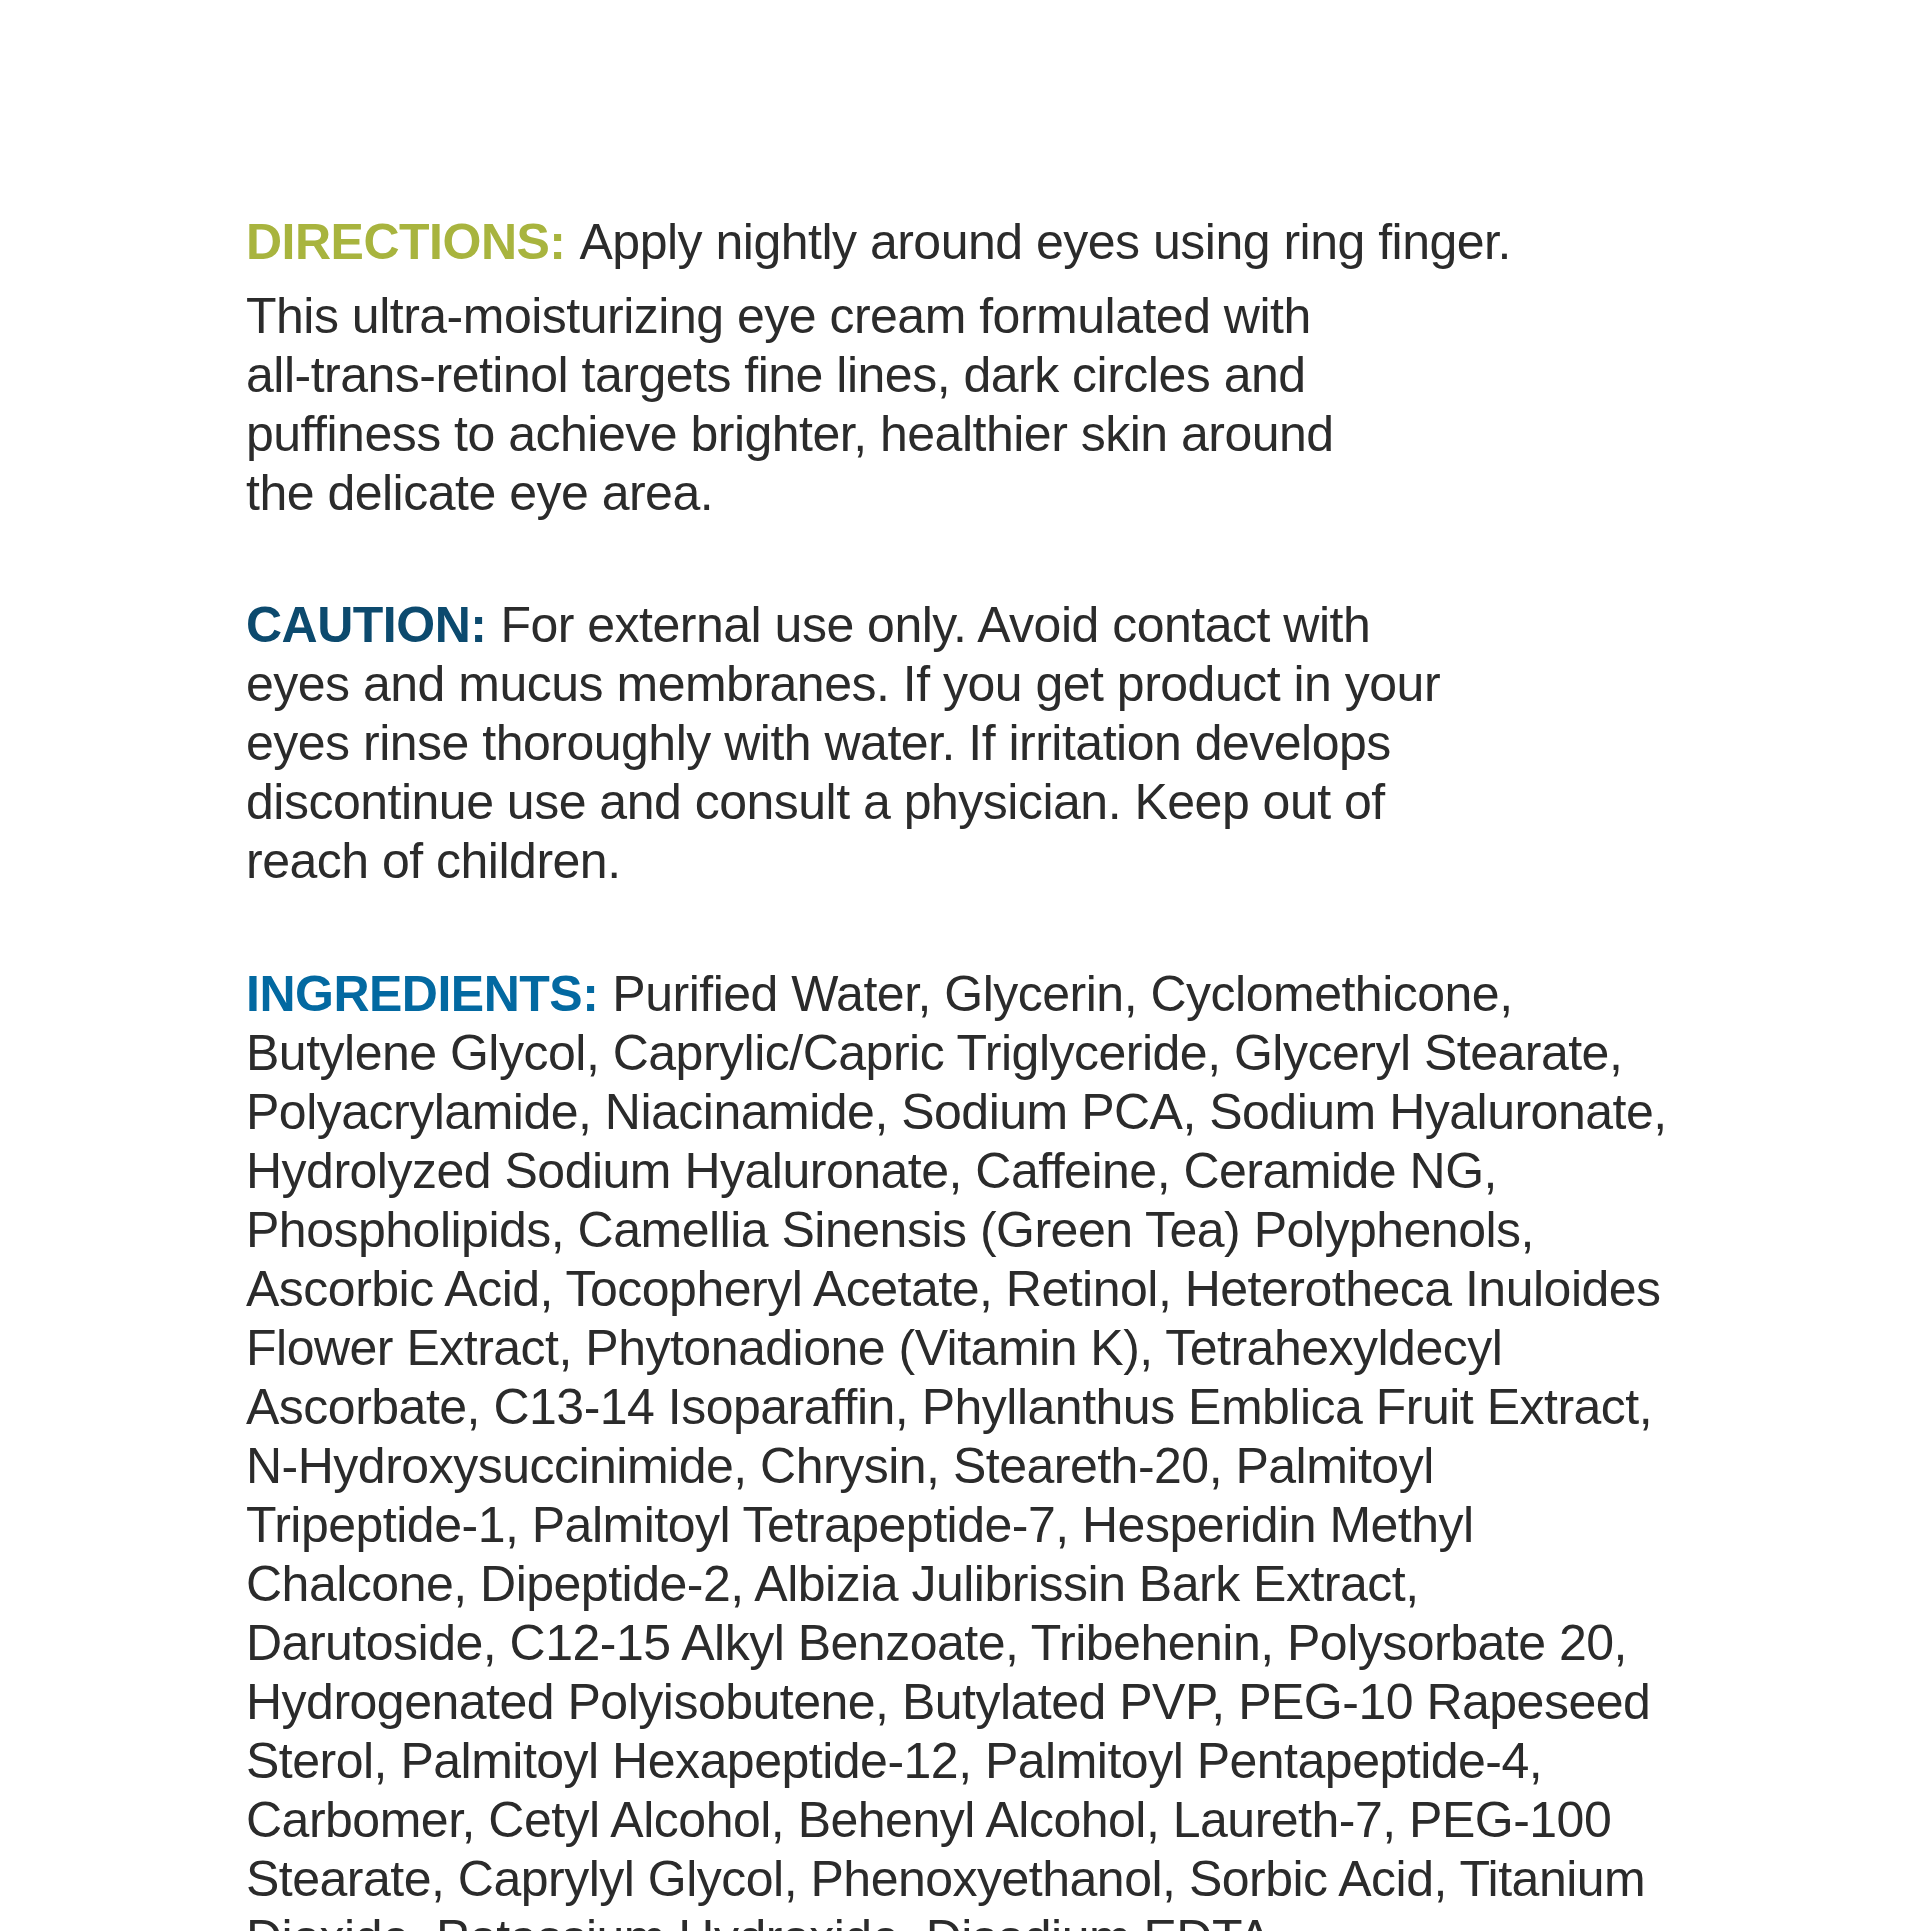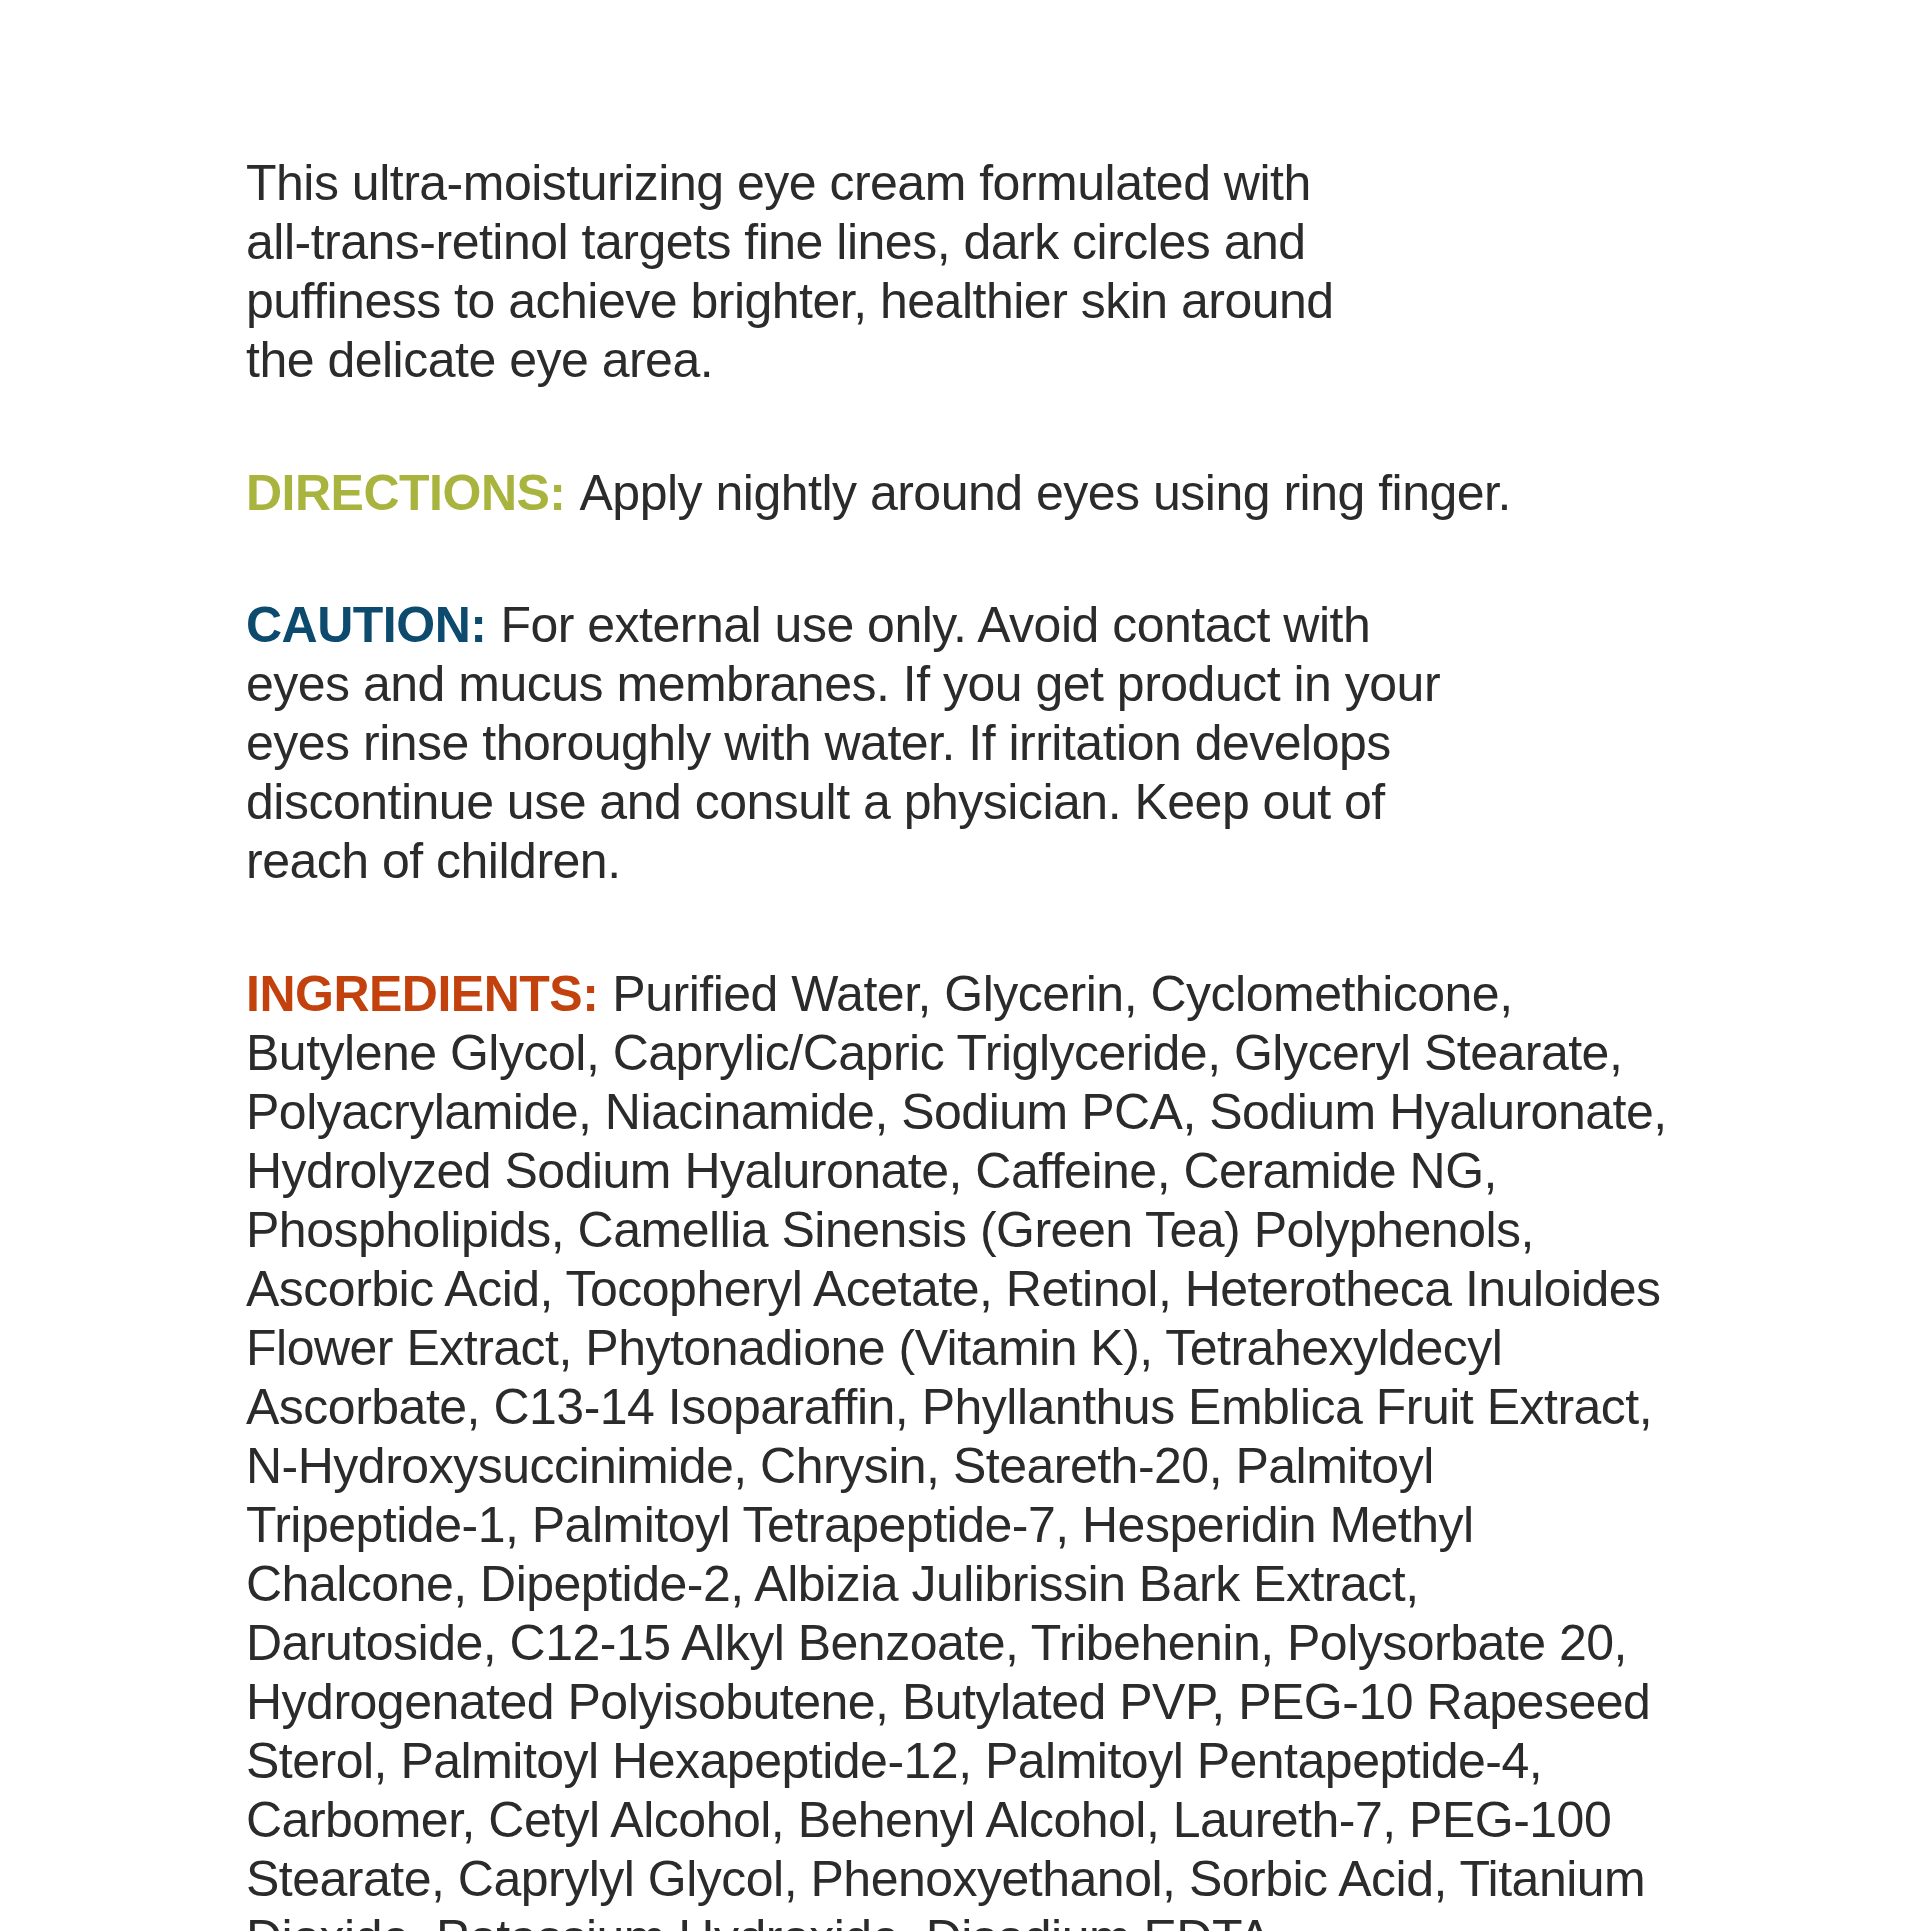--- a/index.html
+++ b/index.html
@@ -38,39 +38,39 @@
   }
   .section-body {
     white-space: pre-line;
   }
 </style>
 </head>
 <body style="background: rgb(255, 255, 255);">
 
 <div class="label-panel" style="color: rgb(43, 43, 43);">
 
+  <p class="para">
+    <span class="section-head" style="color: rgb(168, 180, 62);">DIRECTIONS:</span><span class="section-body">Apply nightly around eyes using ring finger.</span>
+  </p>
+
   <p class="para">This ultra-moisturizing eye cream formulated with
 all-trans-retinol targets fine lines, dark circles and
 puffiness to achieve brighter, healthier skin around
 the delicate eye area.</p>
-
-  <p class="para">
-    <span class="section-head" style="color: rgb(168, 180, 62);">DIRECTIONS:</span><span class="section-body">Apply nightly around eyes using ring finger.</span>
-  </p>
 
   <p class="para">
     <span class="section-head" style="color: #0c4a6e;">CAUTION:</span><span class="section-body">For external use only. Avoid contact with
 eyes and mucus membranes. If you get product in your
 eyes rinse thoroughly with water. If irritation develops
 discontinue use and consult a physician. Keep out of
 reach of children.</span>
   </p>
 
   <p class="para">
-    <span class="section-head" style="color: #c2410c;">INGREDIENTS:</span><span class="section-body">Purified Water, Glycerin, Cyclomethicone,
+    <span class="section-head" style="color: #0369a1;">INGREDIENTS:</span><span class="section-body">Purified Water, Glycerin, Cyclomethicone,
 Butylene Glycol, Caprylic/Capric Triglyceride, Glyceryl Stearate,
 Polyacrylamide, Niacinamide, Sodium PCA, Sodium Hyaluronate,
 Hydrolyzed Sodium Hyaluronate, Caffeine, Ceramide NG,
 Phospholipids, Camellia Sinensis (Green Tea) Polyphenols,
 Ascorbic Acid, Tocopheryl Acetate, Retinol, Heterotheca Inuloides
 Flower Extract, Phytonadione (Vitamin K), Tetrahexyldecyl
 Ascorbate, C13-14 Isoparaffin, Phyllanthus Emblica Fruit Extract,
 N-Hydroxysuccinimide, Chrysin, Steareth-20, Palmitoyl
 Tripeptide-1, Palmitoyl Tetrapeptide-7, Hesperidin Methyl
 Chalcone, Dipeptide-2, Albizia Julibrissin Bark Extract,

